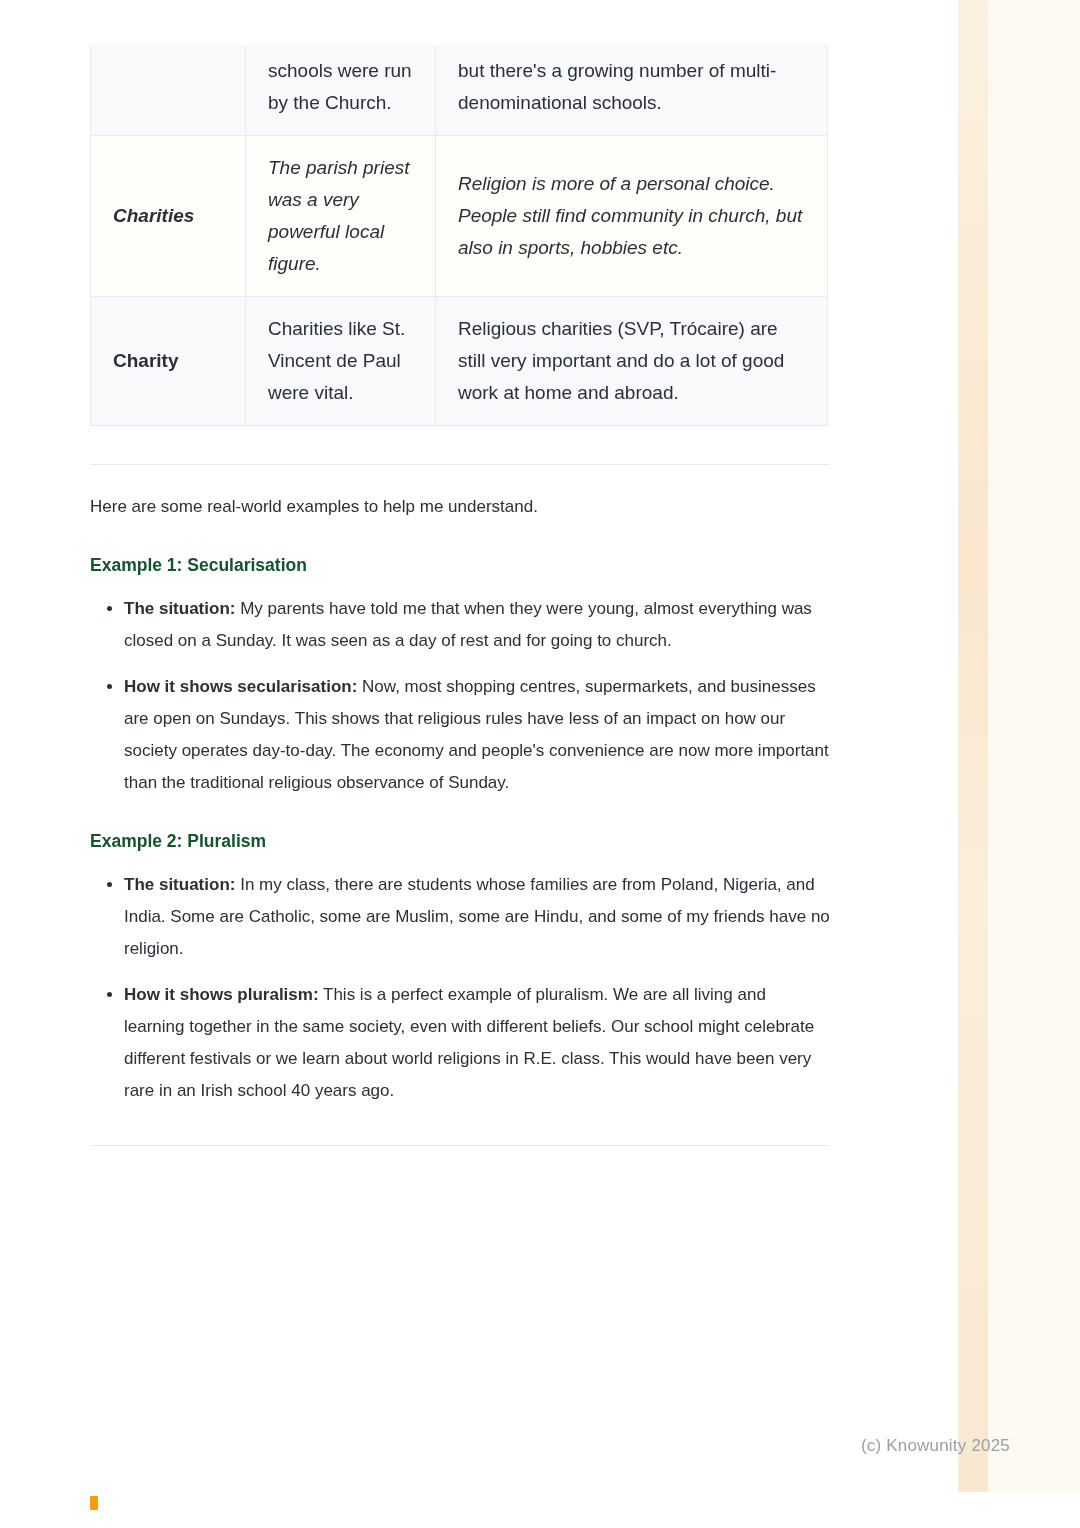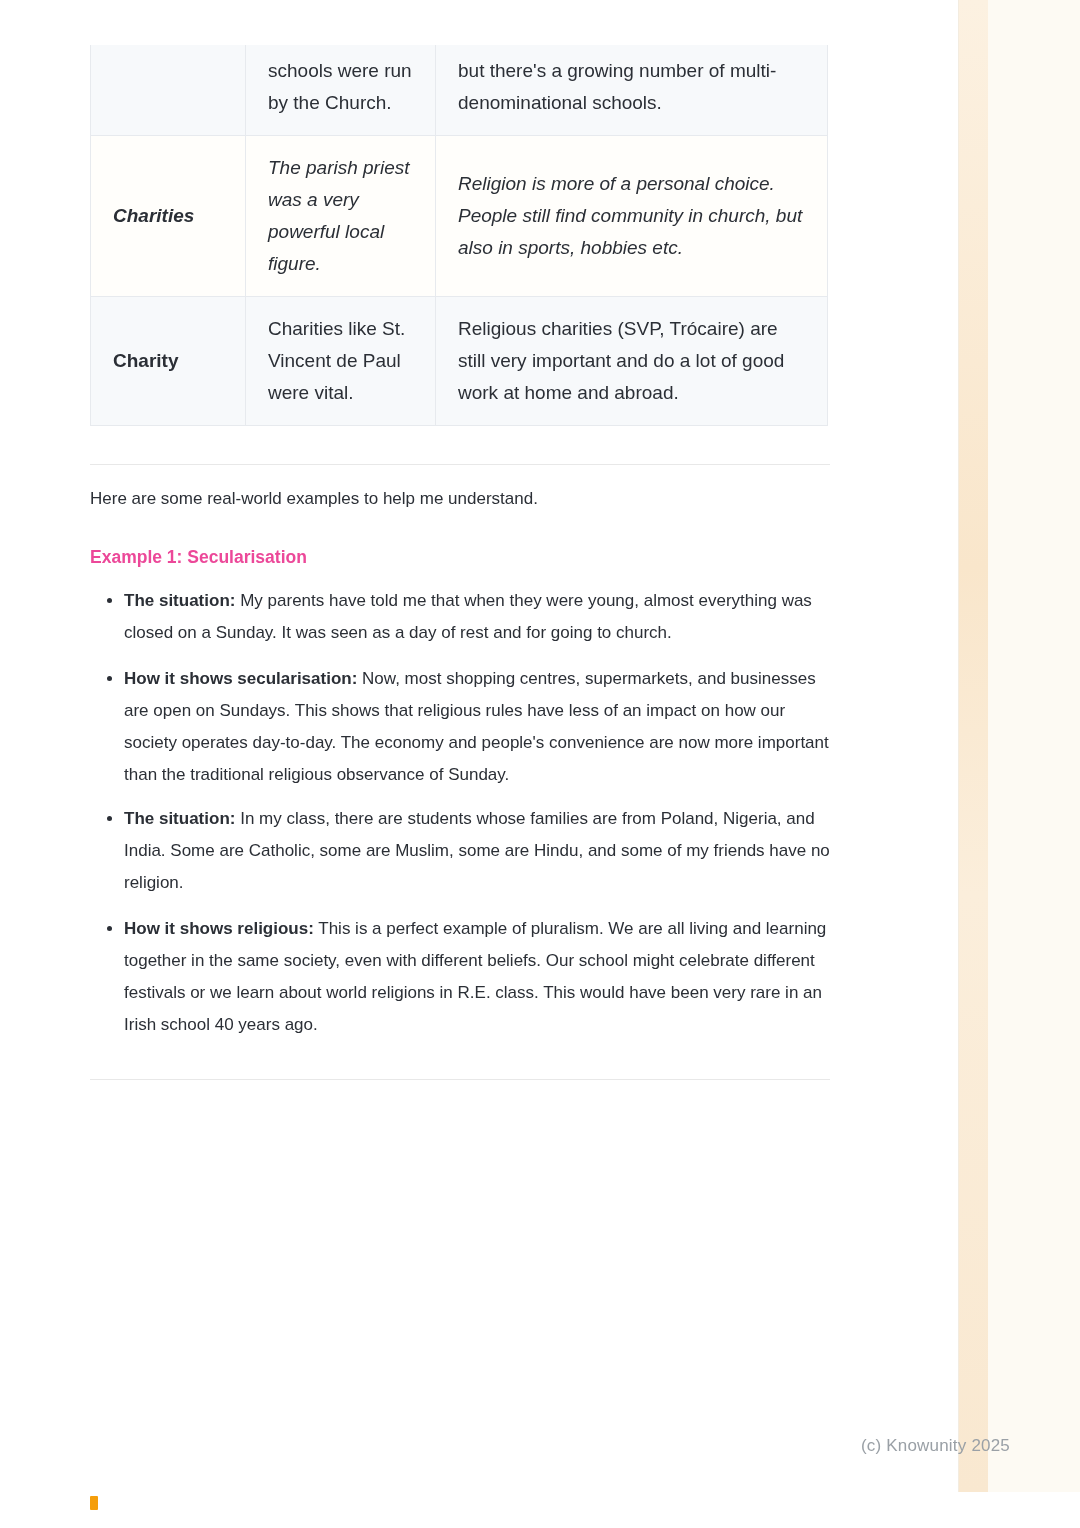--- a/index.html
+++ b/index.html
@@ -68,27 +68,27 @@
 
   h2.peach {
     margin-top:30px;
     font-size:27px;
     line-height:34px;
     font-weight:700;
     color:#f6c190;
     letter-spacing:0.2px;
   }
 
-  p.intro { margin-top:18px; }
+  p.intro { margin-top:26px; }
 
   h3.example {
     margin-top:26px;
     font-size:17.5px;
     font-weight:700;
-    color:#ec4899;
+    color:#14532d;
   }
 
   ul.points {
     margin-top:12px;
     padding-left:34px;
     list-style:disc;
   }
   ul.points li { margin-bottom:14px; }
   ul.points li:last-child { margin-bottom:0; }
   .b { font-weight:700; }
@@ -152,24 +152,25 @@
 
     <p class="intro">Here are some real-world examples to help me understand.</p>
 
     <h3 class="example">Example 1: Secularisation</h3>
 
     <ul class="points">
       <li><span class="b">The situation:</span> <span>My parents have told me that when they were young, almost everything was closed on a Sunday. It was seen as a day of rest and for going to church.</span></li>
       <li><span class="b">How it shows secularisation:</span> <span>Now, most shopping centres, supermarkets, and businesses are open on Sundays. This shows that religious rules have less of an impact on how our society operates day-to-day. The economy and people's convenience are now more important than the traditional religious observance of Sunday.</span></li>
     </ul>
 
+    <h3 class="example">Example 2: Pluralism</h3>
 
     <ul class="points">
       <li><span class="b">The situation:</span> <span>In my class, there are students whose families are from Poland, Nigeria, and India. Some are Catholic, some are Muslim, some are Hindu, and some of my friends have no religion.</span></li>
-      <li><span class="b">How it shows religious:</span> <span>This is a perfect example of pluralism. We are all living and learning together in the same society, even with different beliefs. Our school might celebrate different festivals or we learn about world religions in R.E. class. This would have been very rare in an Irish school 40 years ago.</span></li>
+      <li><span class="b">How it shows pluralism:</span> <span>This is a perfect example of pluralism. We are all living and learning together in the same society, even with different beliefs. Our school might celebrate different festivals or we learn about world religions in R.E. class. This would have been very rare in an Irish school 40 years ago.</span></li>
     </ul>
 
     <hr class="divider">
 
 
   </div>
 
   <div class="watermark">(c) Knowunity 2025</div>
 
   <div class="orange-mark"></div>

